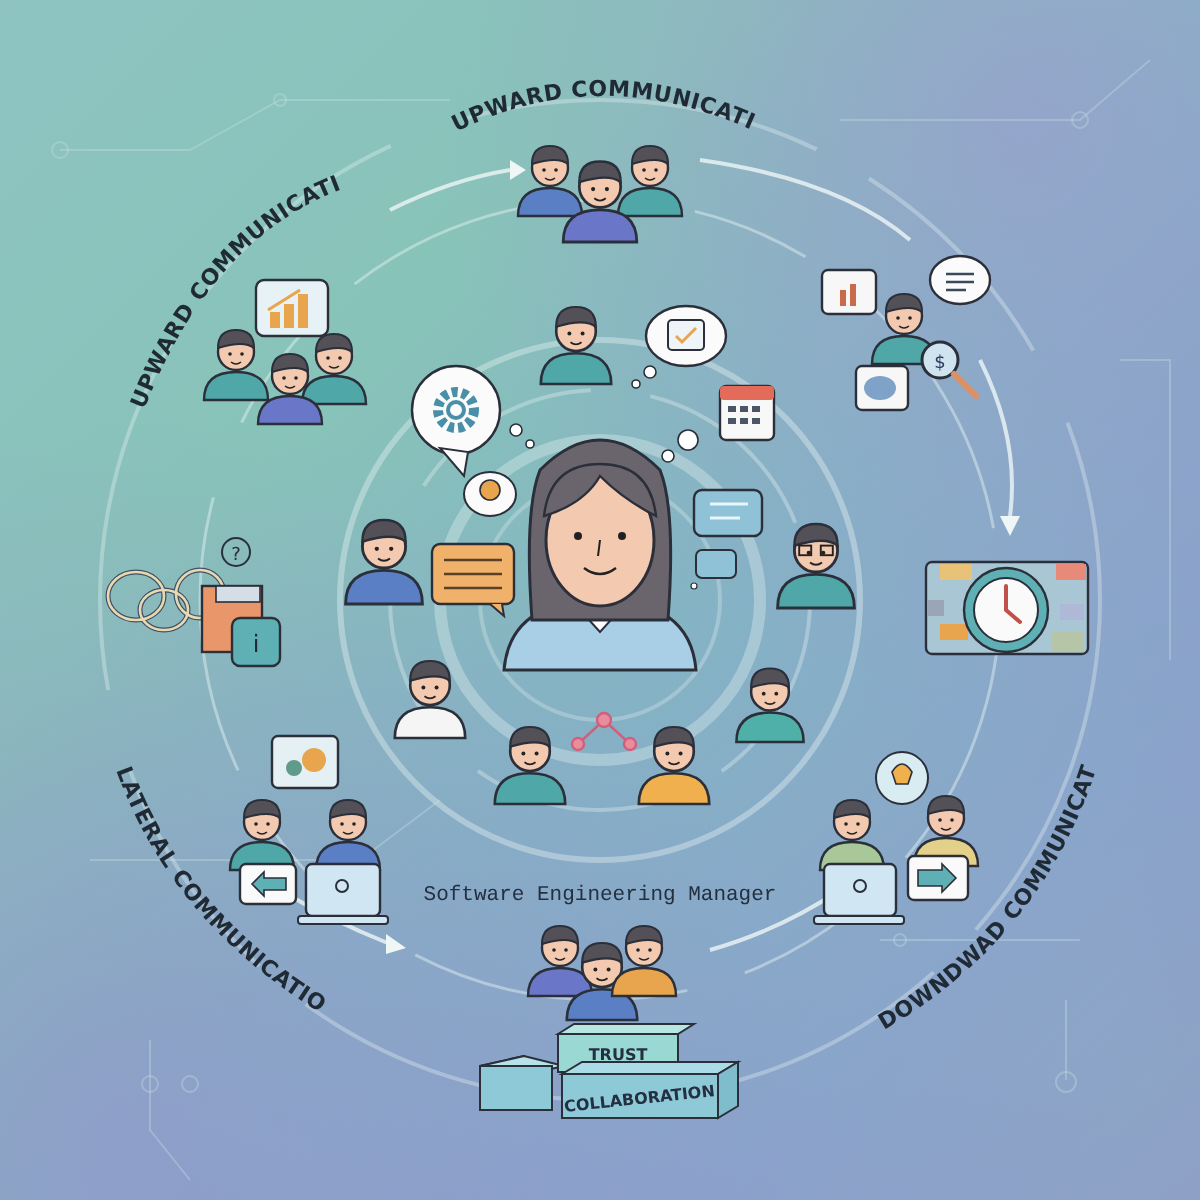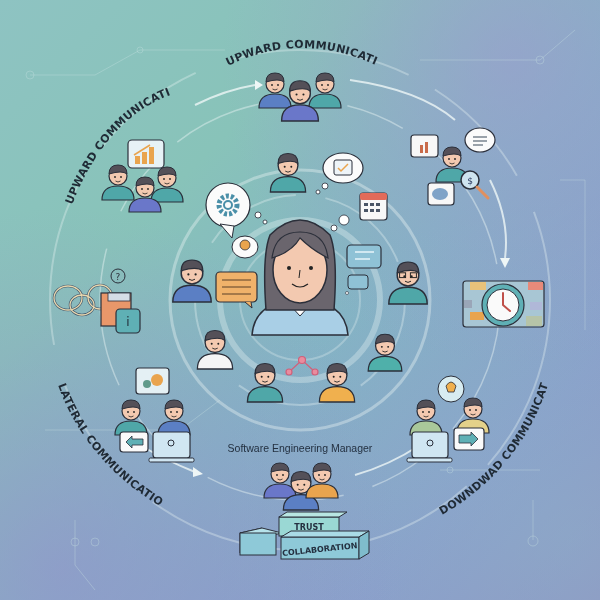--- a/index.html
+++ b/index.html
@@ -5,21 +5,21 @@
   html,body{margin:0;padding:0;}
   body{width:600px;height:600px;overflow:hidden;font-family:"DejaVu Sans",sans-serif;}
   #canvas{position:relative;width:600px;height:600px;overflow:hidden;
     background:linear-gradient(135deg,#8ec3c2 0%,#88c3b9 30%,#84b3c4 55%,#8a9ccb 80%,#8f90c4 100%);}
   #canvas::before{content:"";position:absolute;inset:0;
     background:radial-gradient(ellipse at 85% 10%,rgba(160,150,210,.55) 0%,rgba(160,150,210,0) 40%),
                radial-gradient(ellipse at 10% 95%,rgba(150,140,205,.55) 0%,rgba(150,140,205,0) 45%),
                radial-gradient(ellipse at 95% 90%,rgba(140,190,200,.4) 0%,rgba(140,190,200,0) 45%);}
   svg.bg{position:absolute;left:0;top:0;}
   .arc-label{font-family:"DejaVu Sans",sans-serif;font-size:11px;fill:#1f2a35;letter-spacing:.3px;font-weight:600;}
-  .cap{position:absolute;left:0;width:600px;top:442px;text-align:center;font-family:Liberation Sans, sans-serif;font-size:10.5px;color:#233040;}
+  .cap{position:absolute;left:0;width:600px;top:442px;text-align:center;font-family:Liberation Mono, monospace;font-size:10.5px;color:#233040;}
   .box-label{font-family:"DejaVu Sans",sans-serif;font-size:8px;fill:#243040;font-weight:600;}
 </style>
 </head>
 <body>
 
 <div id="canvas">
 <svg class="bg" width="600" height="600" viewBox="0 0 600 600" xmlns="http://www.w3.org/2000/svg">
   <defs>
     <path id="arcTop" d="M 228 66 Q 300 30 378 66"></path>
     <path id="arcUL" d="M 72 205 Q 105 120 170 95"></path>

